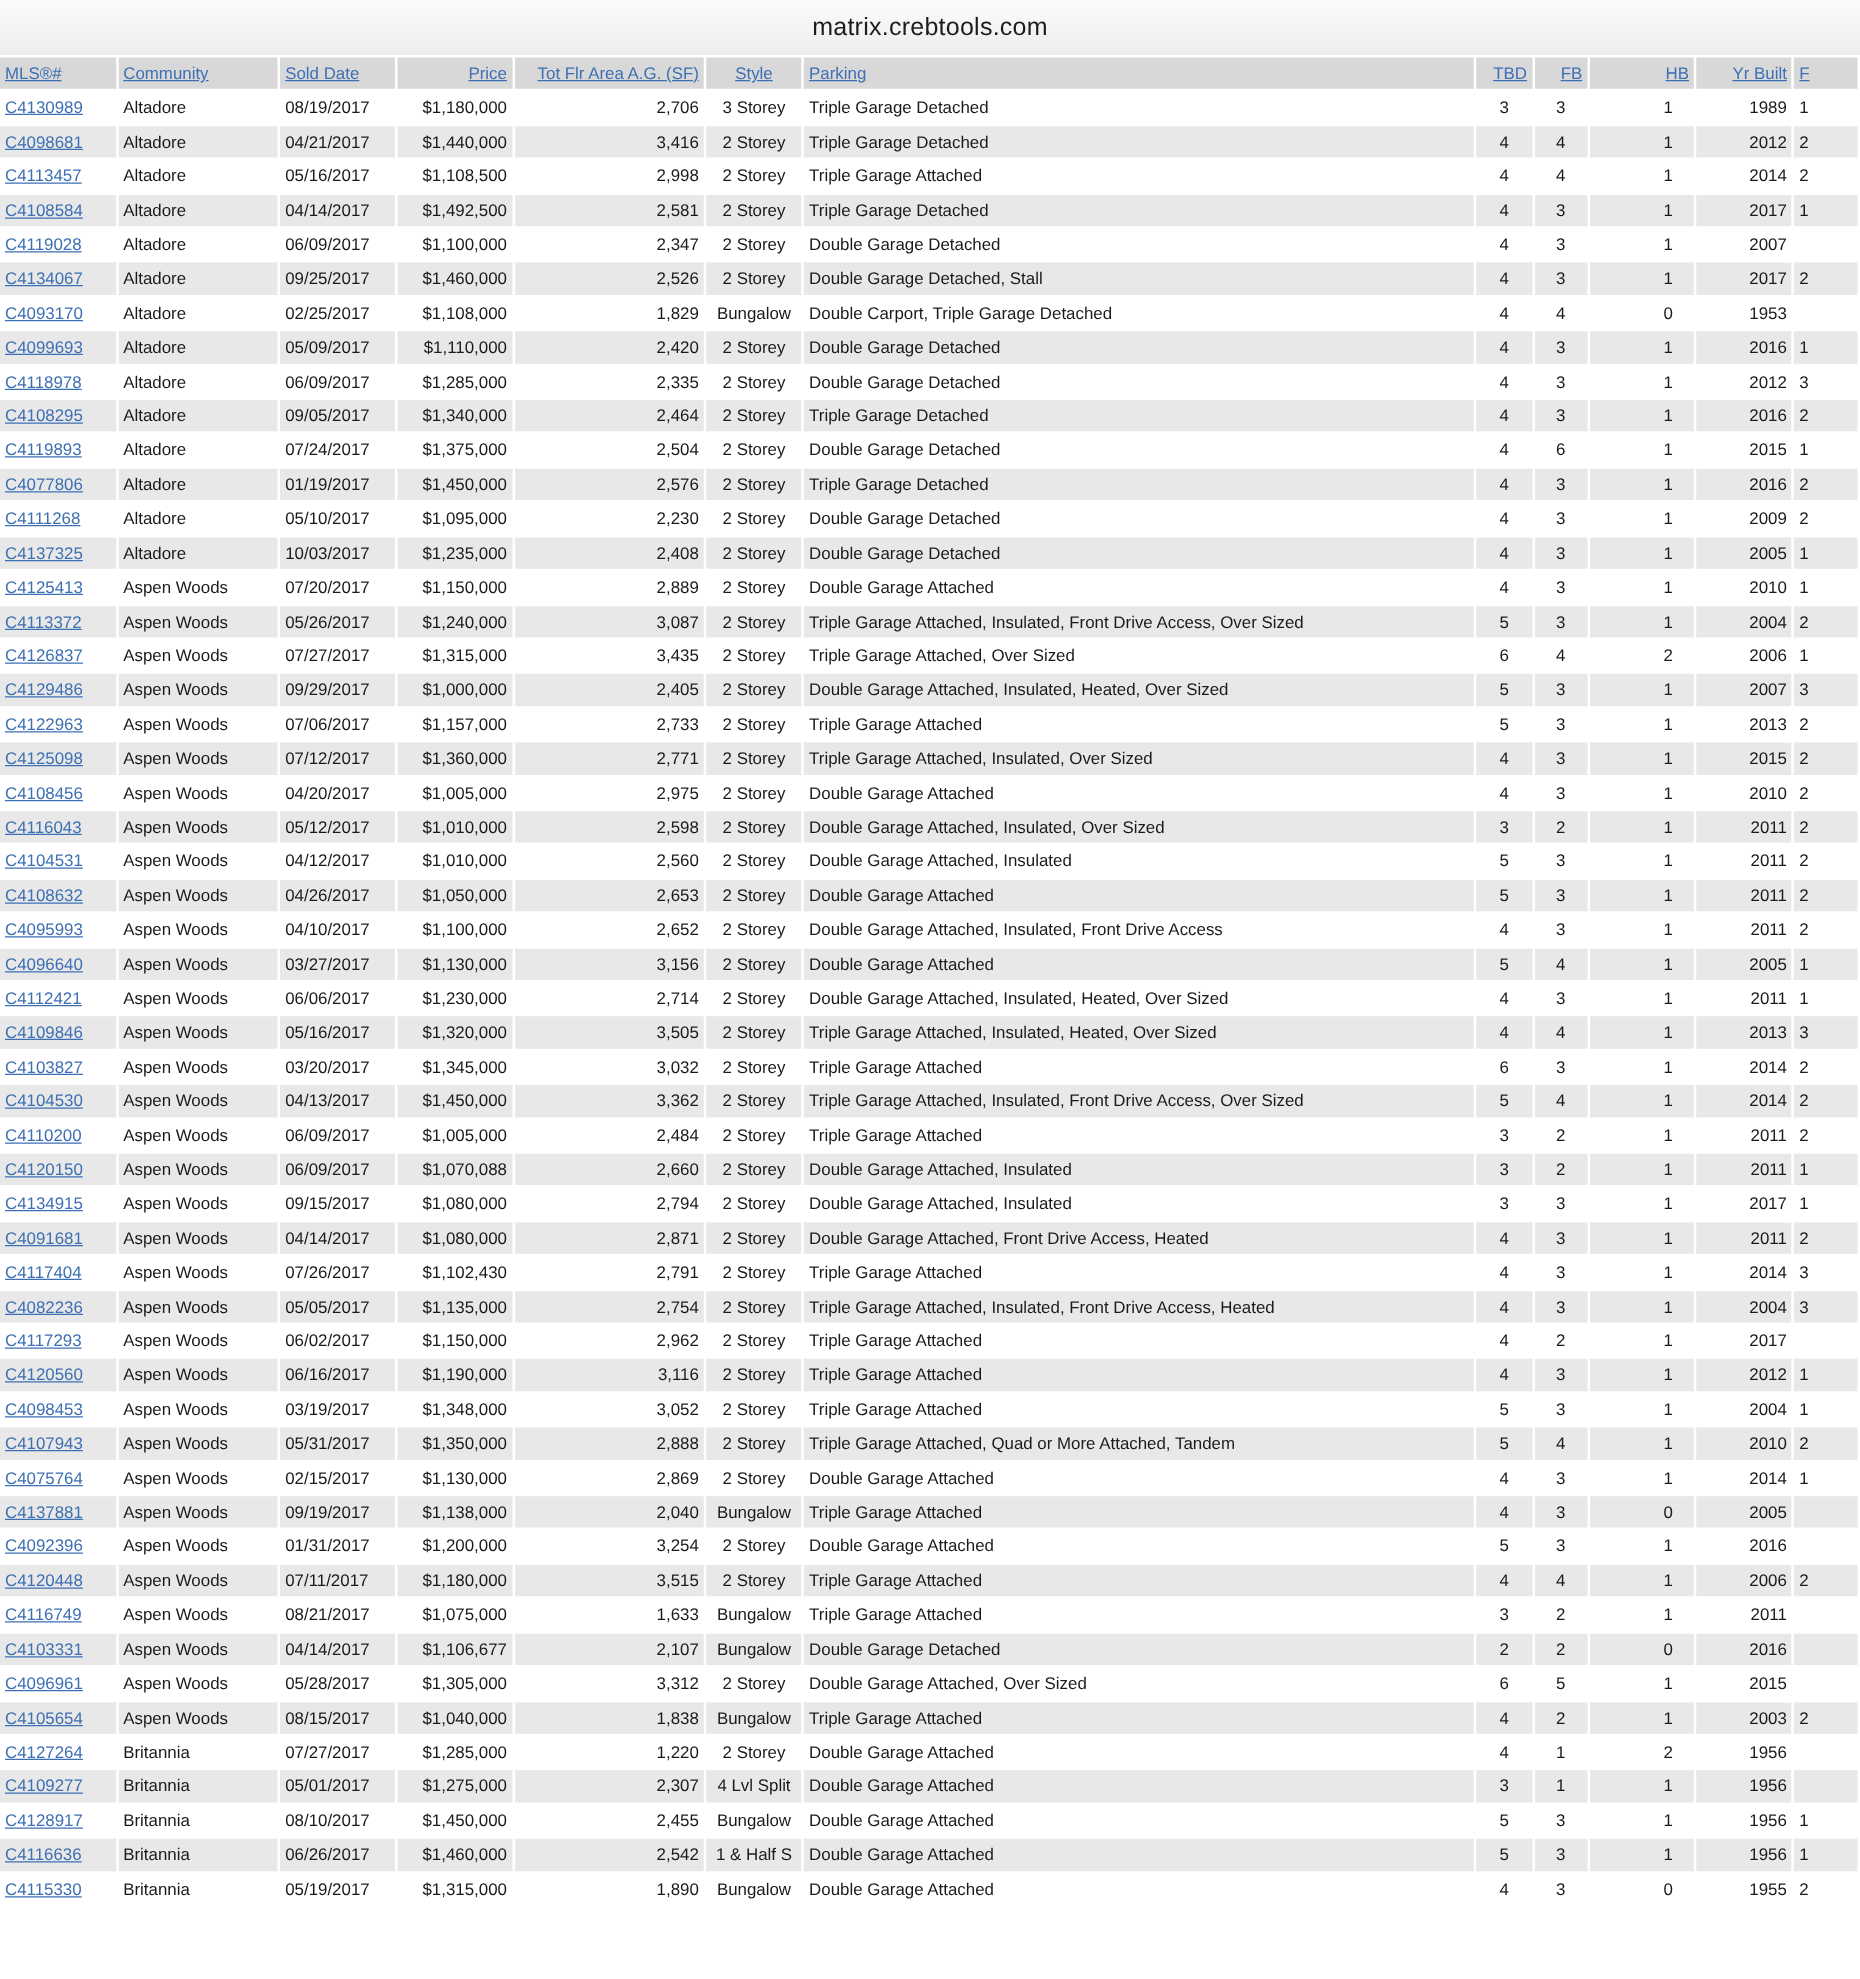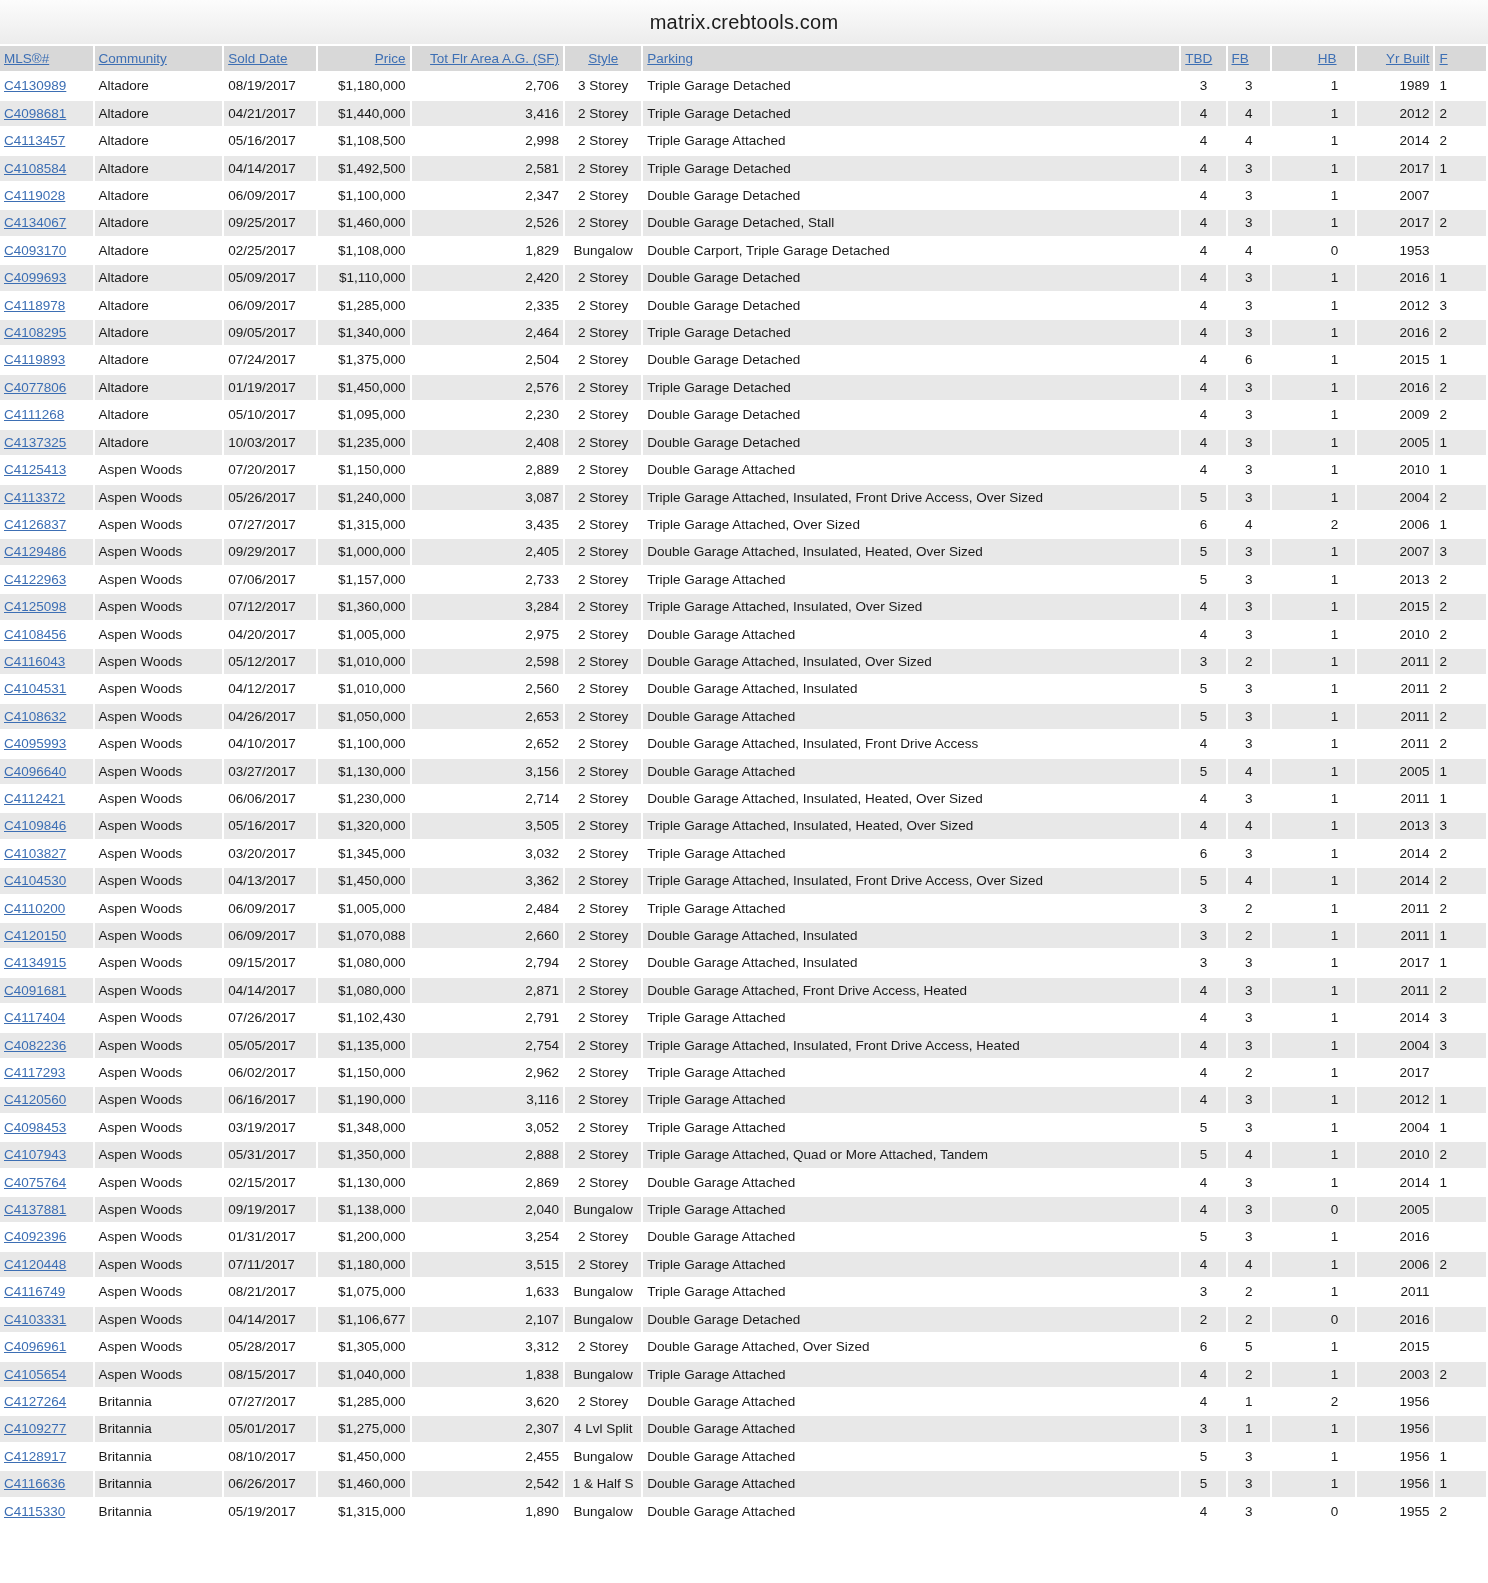--- a/index.html
+++ b/index.html
@@ -33,21 +33,21 @@
   .col-sold_date{width:92px;text-align:left;}
   .col-price{width:92px;text-align:right;}
   .col-area{width:151px;text-align:right;}
   .col-style{width:72px;text-align:center;}
   .col-parking{width:596px;text-align:left;}
   .col-tbd{width:41px;text-align:center;}
   .col-fb{width:43px;text-align:center;}
   .col-hb{width:41px;text-align:center;padding-left:46px;}
   .col-yr_built{width:81px;text-align:right;}
   .col-extra{width:60px;text-align:left;}
-  th.col-tbd,th.col-fb,th.col-hb{text-align:left;}
+  th.col-tbd,th.col-fb,th.col-hb{text-align:right;}
   th.col-mls{text-align:left;}
 </style>
 </head>
 <body>
 
 <div class="titlebar">
   <div class="title">matrix.crebtools.com</div>
 </div>
 
 <table>
@@ -332,21 +332,21 @@
         <td class="col-fb">3</td>
         <td class="col-hb">1</td>
         <td class="col-yr_built">2013</td>
         <td class="col-extra">2</td>
       </tr>
       <tr>
         <td class="col-mls"><span class="mls-link">C4125098</span></td>
         <td class="col-community">Aspen Woods</td>
         <td class="col-sold_date">07/12/2017</td>
         <td class="col-price">$1,360,000</td>
-        <td class="col-area">3,284</td>
+        <td class="col-area">2,771</td>
         <td class="col-style">2 Storey</td>
         <td class="col-parking">Triple Garage Attached, Insulated, Over Sized</td>
         <td class="col-tbd">4</td>
         <td class="col-fb">3</td>
         <td class="col-hb">1</td>
         <td class="col-yr_built">2015</td>
         <td class="col-extra">2</td>
       </tr>
       <tr>
         <td class="col-mls"><span class="mls-link">C4108456</span></td>
@@ -738,21 +738,21 @@
         <td class="col-fb">2</td>
         <td class="col-hb">1</td>
         <td class="col-yr_built">2003</td>
         <td class="col-extra">2</td>
       </tr>
       <tr>
         <td class="col-mls"><span class="mls-link">C4127264</span></td>
         <td class="col-community">Britannia</td>
         <td class="col-sold_date">07/27/2017</td>
         <td class="col-price">$1,285,000</td>
-        <td class="col-area">3,620</td>
+        <td class="col-area">1,220</td>
         <td class="col-style">2 Storey</td>
         <td class="col-parking">Double Garage Attached</td>
         <td class="col-tbd">4</td>
         <td class="col-fb">1</td>
         <td class="col-hb">2</td>
         <td class="col-yr_built">1956</td>
         <td class="col-extra"></td>
       </tr>
       <tr>
         <td class="col-mls"><span class="mls-link">C4109277</span></td>

